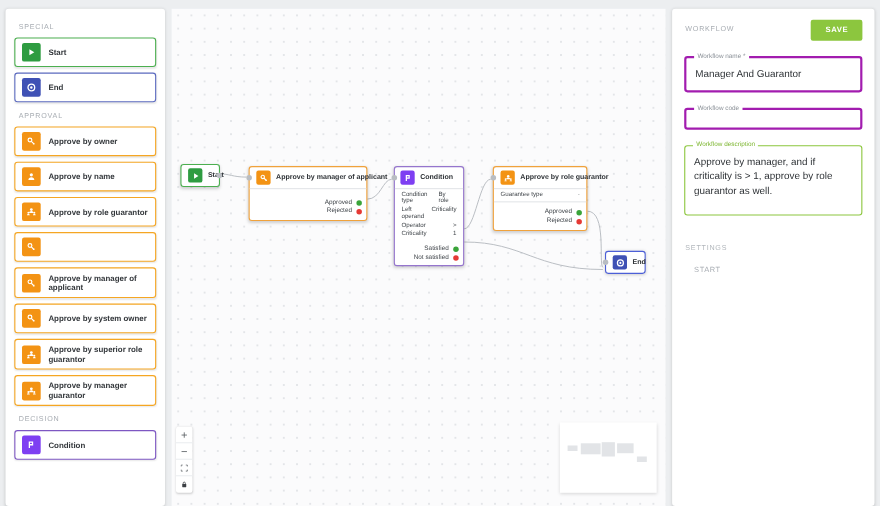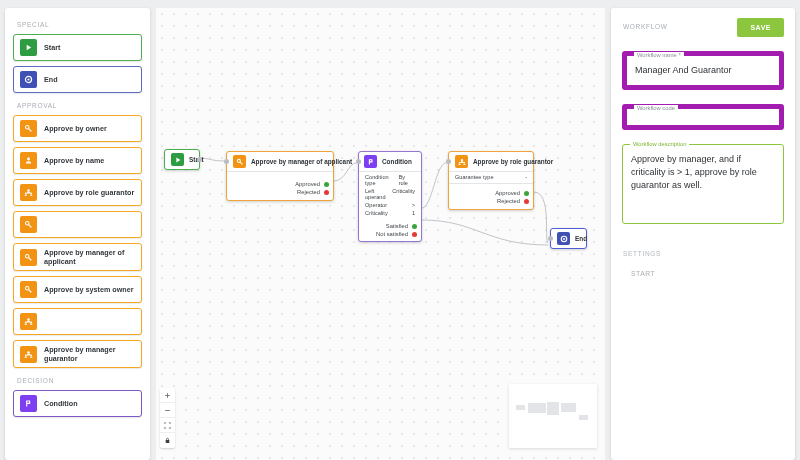--- a/index.html
+++ b/index.html
@@ -93,28 +93,28 @@
   .props {
     width: 184px; height: 452px; margin: 4px 5px 0 6px;
     background: #fff; border-radius: 3px;
     box-shadow: 0 1px 3px rgba(0,0,0,.16);
     padding: 10px 11px; position: relative;
   }
   .props-top { display: flex; align-items: flex-start; justify-content: space-between; }
   .save-btn { background: #8cc63e; color: #fff; font-size: 7px; font-weight: bold;
               letter-spacing: .5px; border: none; border-radius: 2px;
               padding: 6px 13px; cursor: pointer; }
-  .field { position: relative; margin-top: 14px; border: 5px solid #a21caf;
+  .field { position: relative; margin-top: 14px; border: 2px solid #a21caf;
            border-radius: 3px; padding: 8px 8px; }
   .field.focus { border: 1.4px solid #8cc63e; }
   .field .flab { position: absolute; top: -4.5px; left: 7px; background: #fff;
                  padding: 0 3px; font-size: 5.8px; color: #8a9097; }
   .field.focus .flab { color: #7cb52f; }
   .field .fval { font-size: 9px; color: #2f3337; line-height: 1.45; }
-  .field.ta { height: 80px; }
+  .field.ta { height: 64px; }
   .set-label { font-size: 6.5px; letter-spacing: .7px; color: #b2b7bc;
                margin: 26px 0 0 1px; text-transform: uppercase; }
   .set-item { font-size: 6.8px; letter-spacing: .5px; color: #a9aeb4;
               margin: 13px 0 0 9px; cursor: pointer; }
 </style>
 </head>
 <body>
 
 <div class="app">
 
@@ -210,20 +210,21 @@
       <span class="ic ic-orange">
         <svg width="9" height="9" viewBox="0 0 10 10">
             <circle cx="5" cy="2.8" r="1.4" fill="#fff"></circle>
             <path d="M2.7 6.2c0-1.3 1-2 2.3-2s2.3.7 2.3 2z" fill="#fff"></path>
             <circle cx="2" cy="6" r="1" fill="#fff"></circle>
             <circle cx="8" cy="6" r="1" fill="#fff"></circle>
             <path d="M0.6 8.6c0-.9.6-1.4 1.4-1.4s1.4.5 1.4 1.4z" fill="#fff"></path>
             <path d="M6.6 8.6c0-.9.6-1.4 1.4-1.4s1.4.5 1.4 1.4z" fill="#fff"></path>
           </svg>
       </span>
+      <span class="txt">Approve by superior role guarantor</span>
     </div>
 
     <div class="pal-item pi-orange">
       <span class="ic ic-orange">
         <svg width="9" height="9" viewBox="0 0 10 10">
             <circle cx="5" cy="2.8" r="1.4" fill="#fff"></circle>
             <path d="M2.7 6.2c0-1.3 1-2 2.3-2s2.3.7 2.3 2z" fill="#fff"></path>
             <circle cx="2" cy="6" r="1" fill="#fff"></circle>
             <circle cx="8" cy="6" r="1" fill="#fff"></circle>
             <path d="M0.6 8.6c0-.9.6-1.4 1.4-1.4s1.4.5 1.4 1.4z" fill="#fff"></path>

